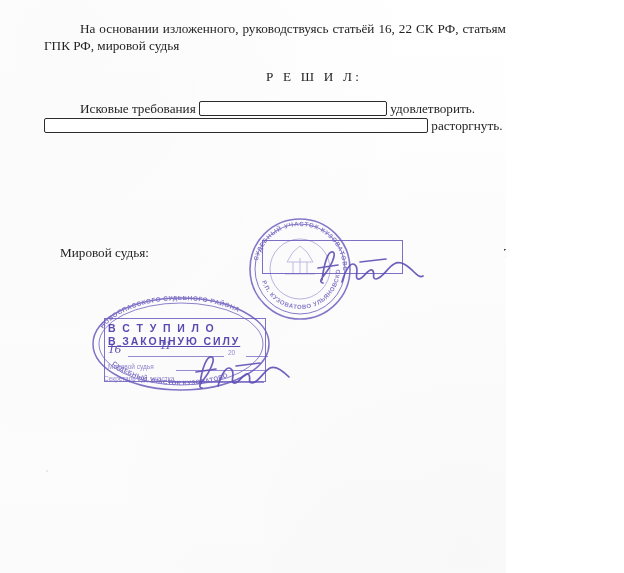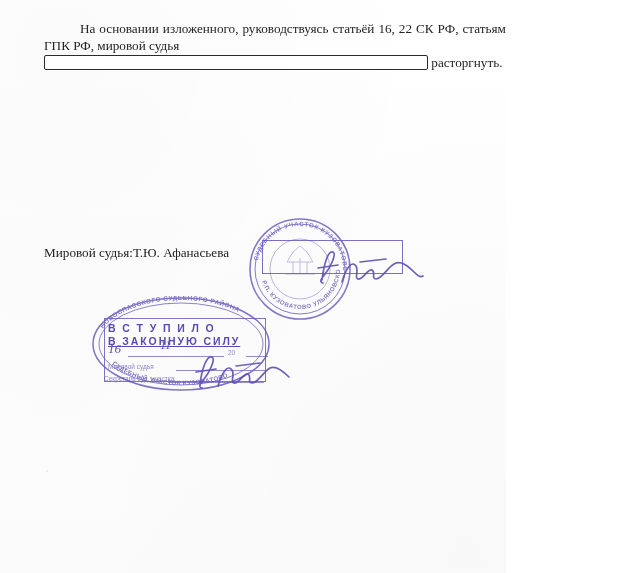--- a/index.html
+++ b/index.html
@@ -62,24 +62,25 @@
     background: #ffffff;
     border: 1px solid #2b2b2b;
     border-radius: 2px;
     height: 13px;
     box-shadow: 0 0 0 0.5px rgba(255,255,255,0.9);
   }
 
   
   .sign-row {
     position: absolute;
-    left: 44px;
+    left: 60px;
     top: 245px;
     width: 540px;
     display: flex;
+    justify-content: space-between;
     font-size: 13.2px;
   }
 
   .round-stamp {
     position: absolute;
     left: 247px;
     top: 216px;
     width: 106px;
     height: 106px;
     opacity: 0.82;
@@ -182,21 +183,25 @@
 <body>
 
 <div id="page">
 
   <div class="scan-tint"></div>
 
   <div class="doc-text">
 
     <p class="para"><span>На основании изложенного, руководствуясь статьёй 16, 22 СК РФ, статьями 167,194-198 ГПК РФ, мировой судья</span></p>
 
-
+    <p class="resolution-head">Р Е Ш И Л:</p>
+
+    <p class="para"><span>Исковые требования</span>
+      <span class="redact" style="width:186px"></span>
+      <span>удовлетворить.</span></p>
 
 
     <p class="para no-indent"><span class="redact" style="width:382px"></span>
       <span>расторгнуть.</span></p>
 
   </div>
 
   <div class="sign-row">
     <span>Мировой судья:</span>
     <span>Т.Ю. Афанасьева</span>

